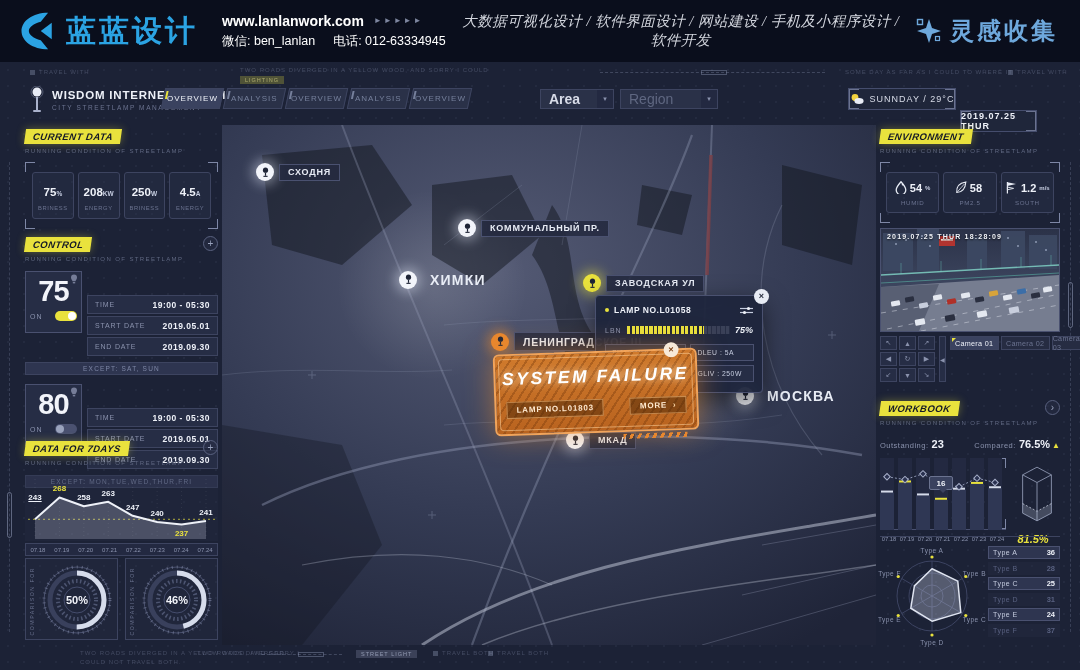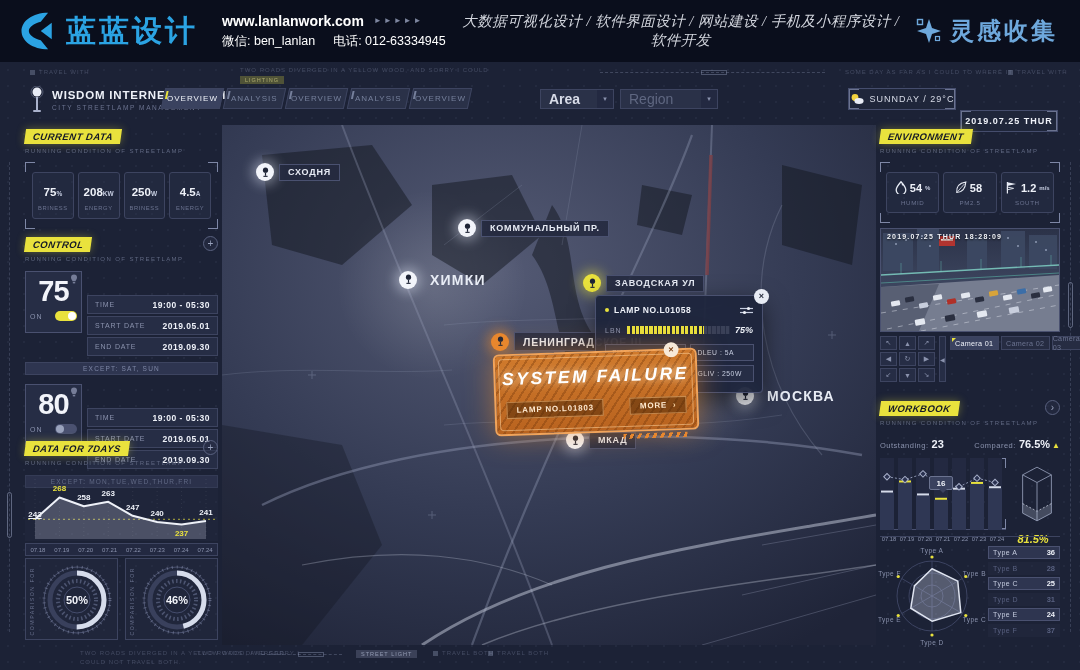--- a/index.html
+++ b/index.html
@@ -307,21 +307,21 @@
       <span class="lbl">Region</span>
       <span class="caret">▾</span>
     </div>
     <div class="hchip bracket" style="left:848px;width:108px;--bc:#6b7390;">
       <svg width="14" height="12" viewBox="0 0 14 12">
         <circle cx="5" cy="4.5" r="3.4" fill="#f2d23e"></circle>
         <ellipse cx="9" cy="8" rx="4.6" ry="2.9" fill="#e8ecf5"></ellipse>
       </svg>
       <span>SUNNDAY / 29°C</span>
     </div>
-    <div class="hchip bracket" style="left:960px;width:98px;--bc:#6b7390;">
+    <div class="hchip bracket" style="left:960px;width:77px;--bc:#6b7390;">
       <b>2019.07.25  THUR</b>
     </div>
 
     <div class="panel" id="p-current" style="left:25px;top:64px;width:193px;">
       <span class="chip">CURRENT DATA</span>
       <div class="psub">RUNNING CONDITION OF STREETLAMP</div>
       <div class="bracket" style="margin-top:8px;">
         <div class="scards">
           <div class="scard">
             <div><span class="v">75</span><span class="u">%</span></div>
@@ -419,21 +419,21 @@
             <line x1="83.28571428571429" y1="4" x2="83.28571428571429" y2="64" stroke="rgba(255,255,255,.08)" stroke-dasharray="1,3"></line>
             <line x1="107.71428571428571" y1="4" x2="107.71428571428571" y2="64" stroke="rgba(255,255,255,.08)" stroke-dasharray="1,3"></line>
             <line x1="132.14285714285714" y1="4" x2="132.14285714285714" y2="64" stroke="rgba(255,255,255,.08)" stroke-dasharray="1,3"></line>
             <line x1="156.57142857142858" y1="4" x2="156.57142857142858" y2="64" stroke="rgba(255,255,255,.08)" stroke-dasharray="1,3"></line>
             <line x1="181" y1="4" x2="181" y2="64" stroke="rgba(255,255,255,.08)" stroke-dasharray="1,3"></line>
             <line x1="3" y1="44.29090909090909" x2="190" y2="44.29090909090909" stroke="#d8d23e" stroke-width="1" stroke-dasharray="2,3" opacity="0.8"></line>
             <polygon points="10,44.29090909090909 34.42857142857143,22.47272727272727 58.857142857142854,31.200000000000003 83.28571428571429,26.836363636363636 107.71428571428571,40.8 132.14285714285714,46.90909090909091 156.57142857142858,49.52727272727273 181,46.03636363636364 181,64 10,64" fill="rgba(206,213,232,.25)"></polygon>
             <polyline points="10,44.29090909090909 34.42857142857143,22.47272727272727 58.857142857142854,31.200000000000003 83.28571428571429,26.836363636363636 107.71428571428571,40.8 132.14285714285714,46.90909090909091 156.57142857142858,49.52727272727273 181,46.03636363636364" fill="none" stroke="#eef1f8" stroke-width="2" stroke-linejoin="round"></polyline>
           </svg>
         <div id="lc-labels">
-            <div class="lc-val" style="left: -1px; top: 35px; text-decoration: underline;">243</div>
+            <div class="lc-val" style="left: -1px; top: 18px; text-decoration: underline;">243</div>
             <div class="lc-val hl" style="left: 23.4286px; top: 9.47273px;">268</div>
             <div class="lc-val" style="left: 47.8571px; top: 18.2px;">258</div>
             <div class="lc-val" style="left: 72.2857px; top: 13.8364px;">263</div>
             <div class="lc-val" style="left: 96.7143px; top: 27.8px;">247</div>
             <div class="lc-val" style="left: 121.143px; top: 33.9091px;">240</div>
             <div class="lc-val hl" style="left: 145.571px; top: 53.5273px;">237</div>
             <div class="lc-val" style="left: 170px; top: 33.0364px;">241</div>
           </div>
       </div>
       <div class="lc-x" id="lc-x">

